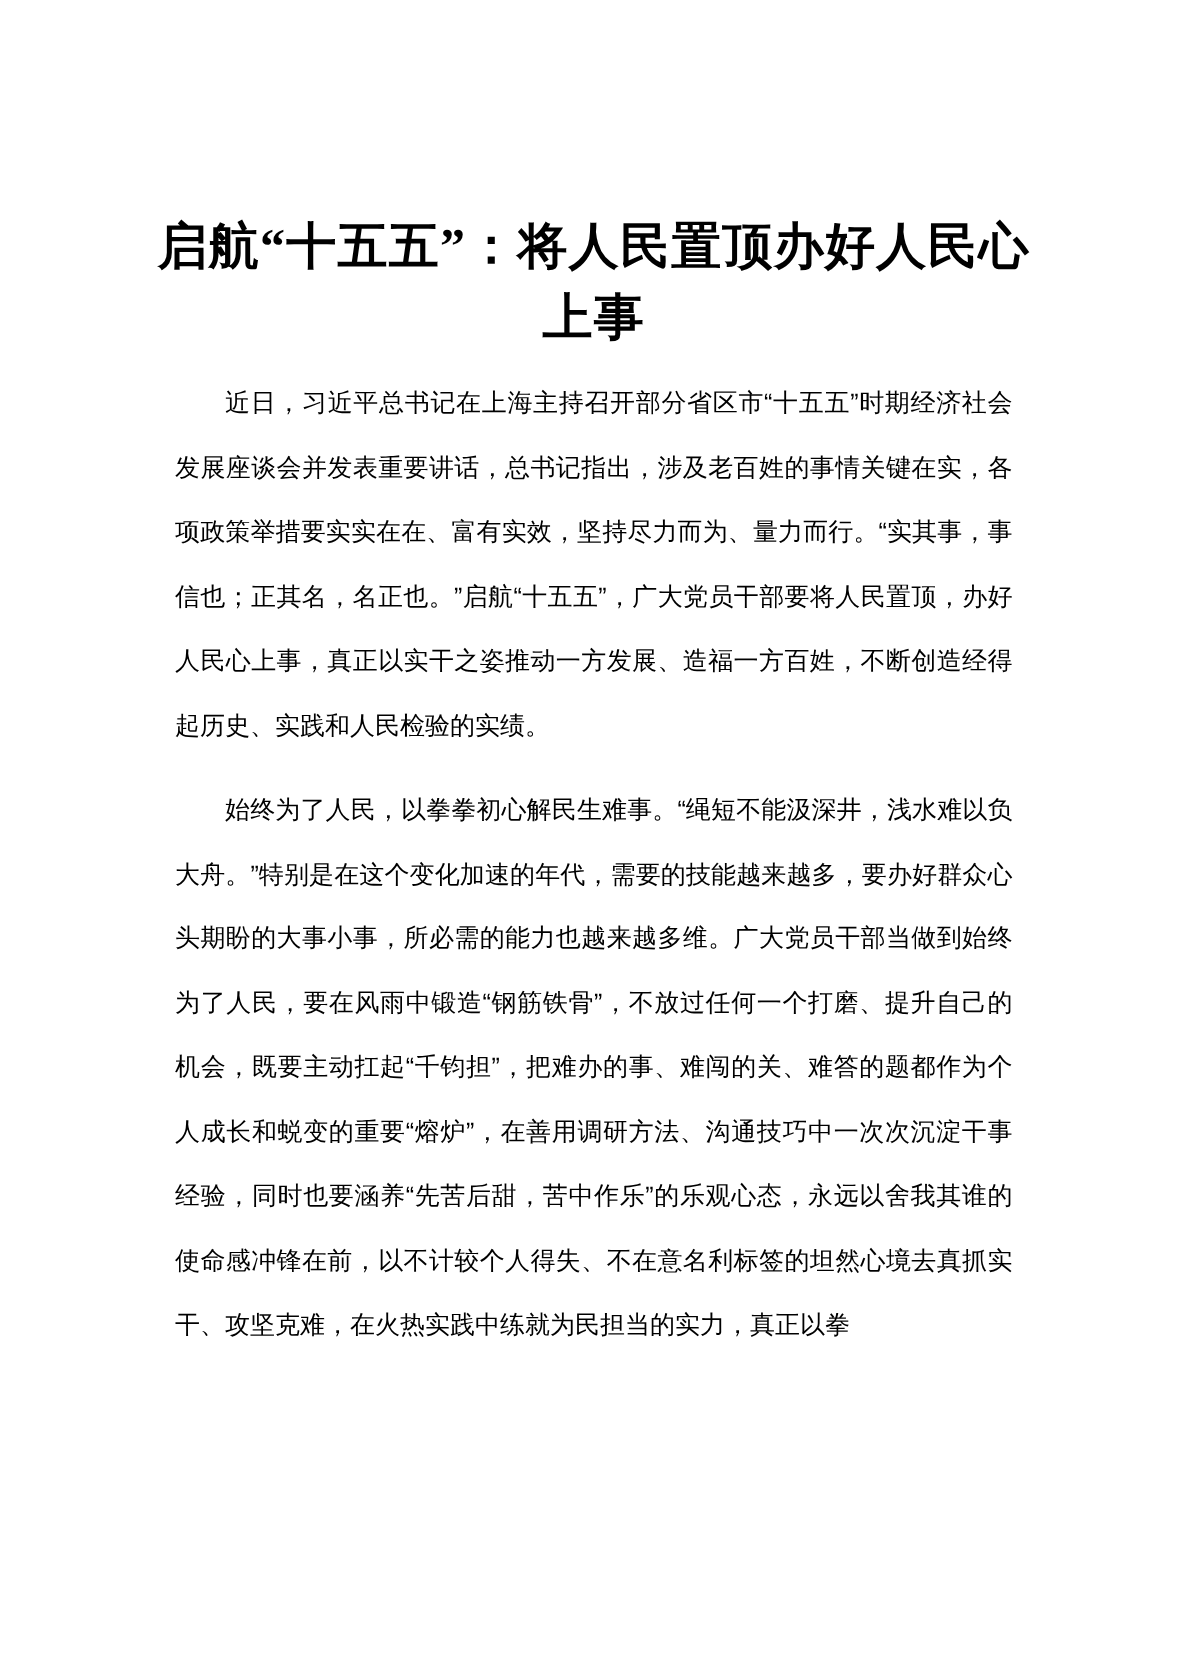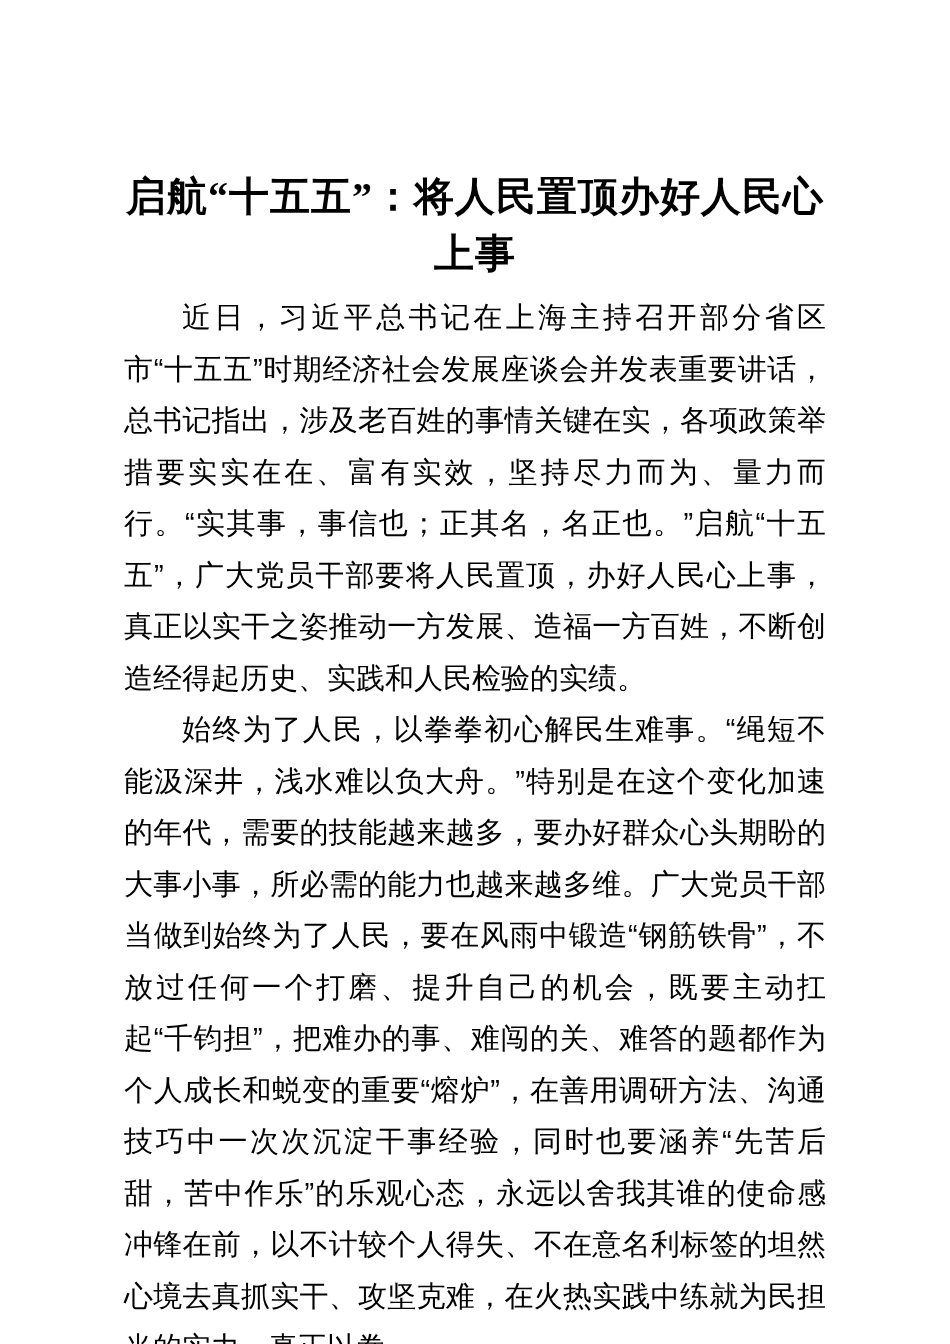--- a/index.html
+++ b/index.html
@@ -25,26 +25,26 @@
     font-family: "Liberation Serif", "DejaVu Serif", serif;
     font-weight: bold;
     font-size: 40px;
     line-height: 57px;
     text-align: center;
     margin: 0 0 10px 0;
     color: #000000;
     letter-spacing: 1px;
   }
   .doc-paragraph {
-    font-size: 29px;
+    font-size: 20px;
     line-height: 51.5px;
     text-align: justify;
     text-justify: inter-ideograph;
     text-indent: 2em;
-    margin: 0;
+    margin: 16px;
     color: #000000;
     word-break: break-all;
   }
 </style>
 </head>
 <body>
 
 <div class="doc-page">
   <h1 class="doc-title">启航“十五五”：将人民置顶办好人民心上事</h1>
   <p class="doc-paragraph">近日，习近平总书记在上海主持召开部分省区市“十五五”时期经济社会发展座谈会并发表重要讲话，总书记指出，涉及老百姓的事情关键在实，各项政策举措要实实在在、富有实效，坚持尽力而为、量力而行。“实其事，事信也；正其名，名正也。”启航“十五五”，广大党员干部要将人民置顶，办好人民心上事，真正以实干之姿推动一方发展、造福一方百姓，不断创造经得起历史、实践和人民检验的实绩。</p>

